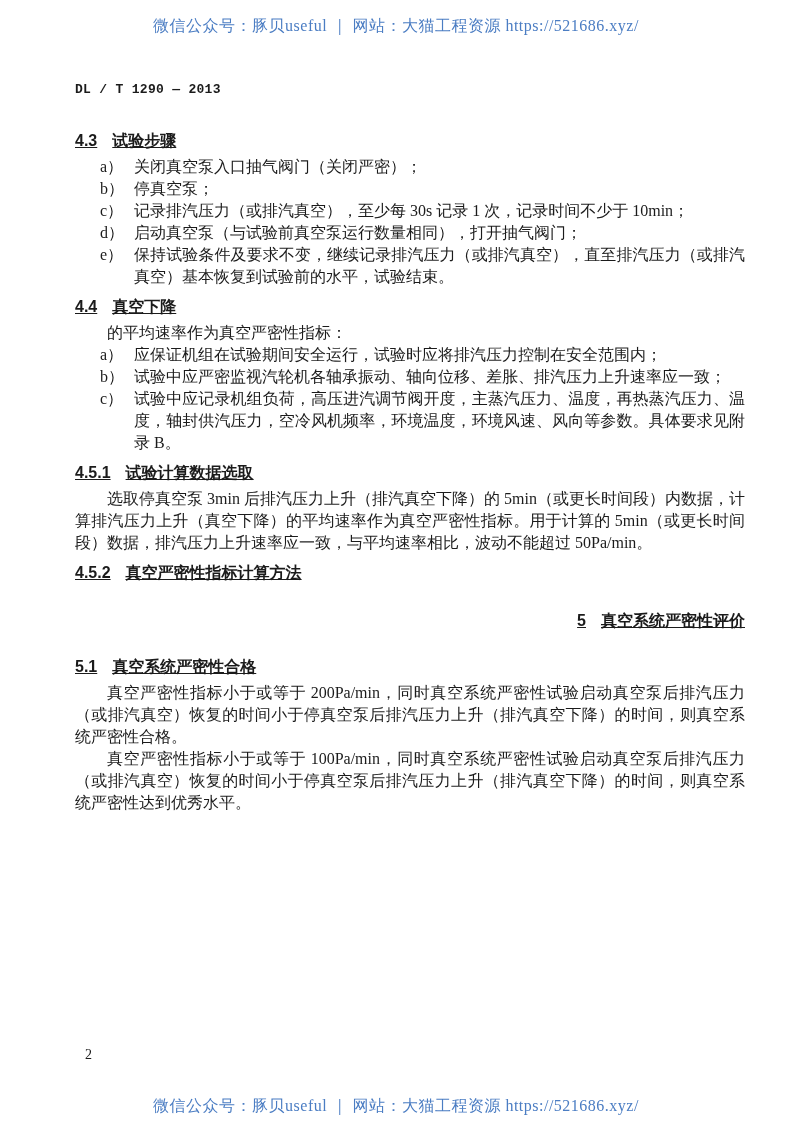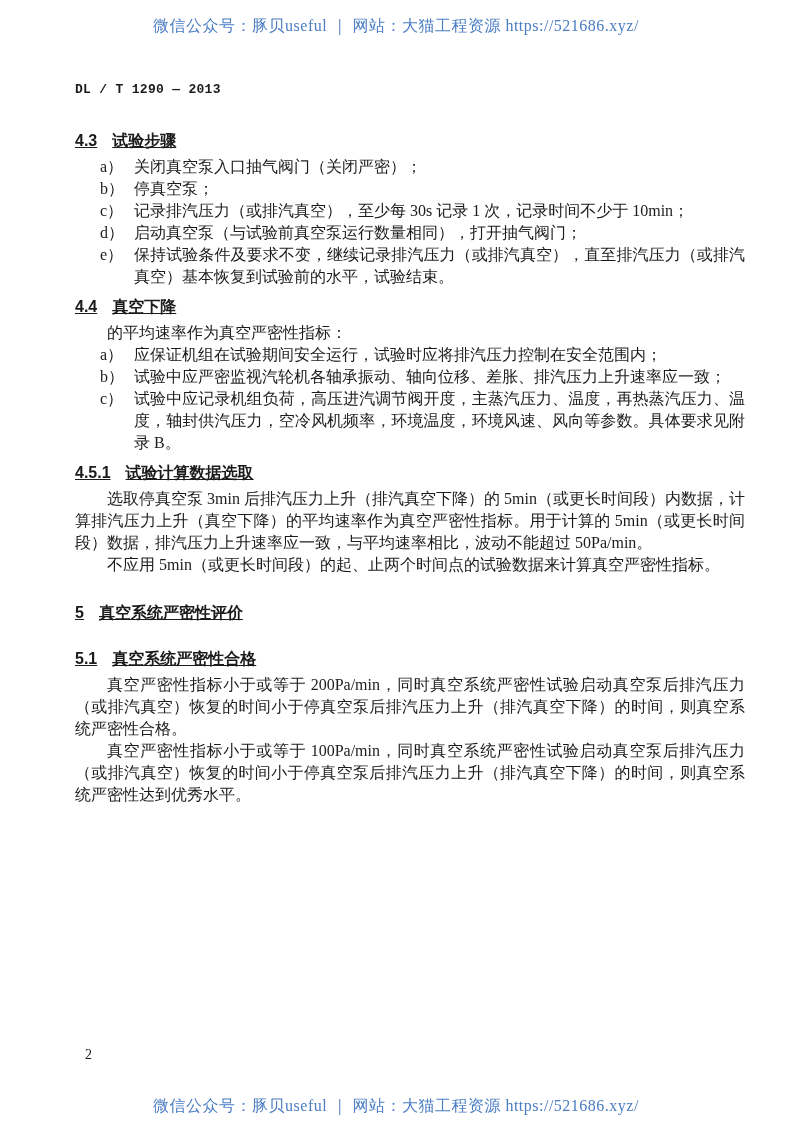--- a/index.html
+++ b/index.html
@@ -40,21 +40,21 @@
     font-size: 16px;
     line-height: 22px;
   }
   .blk { text-align: justify; }
   .heading {
     font-family: "Liberation Sans", "DejaVu Sans", sans-serif;
     font-weight: bold;
     text-align: left;
     text-decoration: underline;
   }
-  .h1 { margin: 26px 0 24px 0; }
+  .h1 { margin: 26px 0 24px 0; text-align: right; }
   .h2 { margin: 8px 0 4px 0; }
   .h3 { margin: 8px 0 4px 0; }
   .content .blk:first-child { margin-top: 0; }
   .heading .num { margin-right: 15px; }
   .para { text-indent: 2em; }
   .list-item {
     display: flex;
     padding-left: 25px;
   }
   .list-item .label {
@@ -112,21 +112,21 @@
       <div class="blk list-item">
         <span class="label">b）</span>
         <div class="li-text">试验中应严密监视汽轮机各轴承振动、轴向位移、差胀、排汽压力上升速率应一致；</div>
       </div>
       <div class="blk list-item">
         <span class="label">c）</span>
         <div class="li-text">试验中应记录机组负荷，高压进汽调节阀开度，主蒸汽压力、温度，再热蒸汽压力、温度，轴封供汽压力，空冷风机频率，环境温度，环境风速、风向等参数。具体要求见附录 B。</div>
       </div>
       <div class="blk heading h3"><span class="num">4.5.1</span><span class="title">试验计算数据选取</span></div>
       <div class="blk para">选取停真空泵 3min 后排汽压力上升（排汽真空下降）的 5min（或更长时间段）内数据，计算排汽压力上升（真空下降）的平均速率作为真空严密性指标。用于计算的 5min（或更长时间段）数据，排汽压力上升速率应一致，与平均速率相比，波动不能超过 50Pa/min。</div>
-      <div class="blk para">不应用 5min（或更长时间段）的起、止两个时间点的试验数据来计算真空严密性指标。</div>
+      <div class="blk heading h3"><span class="num">4.5.2</span><span class="title">真空严密性指标计算方法</span></div>
       <div class="blk heading h1"><span class="num">5</span><span class="title">真空系统严密性评价</span></div>
       <div class="blk heading h2"><span class="num">5.1</span><span class="title">真空系统严密性合格</span></div>
       <div class="blk para">真空严密性指标小于或等于 200Pa/min，同时真空系统严密性试验启动真空泵后排汽压力（或排汽真空）恢复的时间小于停真空泵后排汽压力上升（排汽真空下降）的时间，则真空系统严密性合格。</div>
       <div class="blk para">真空严密性指标小于或等于 100Pa/min，同时真空系统严密性试验启动真空泵后排汽压力（或排汽真空）恢复的时间小于停真空泵后排汽压力上升（排汽真空下降）的时间，则真空系统严密性达到优秀水平。</div>
     </div>
 
   <div class="page-number">2</div>
 
   <div class="watermark wm-bottom" style="color: rgb(75, 125, 195);">微信公众号：豚贝useful ｜ 网站：大猫工程资源 https://521686.xyz/</div>
 

